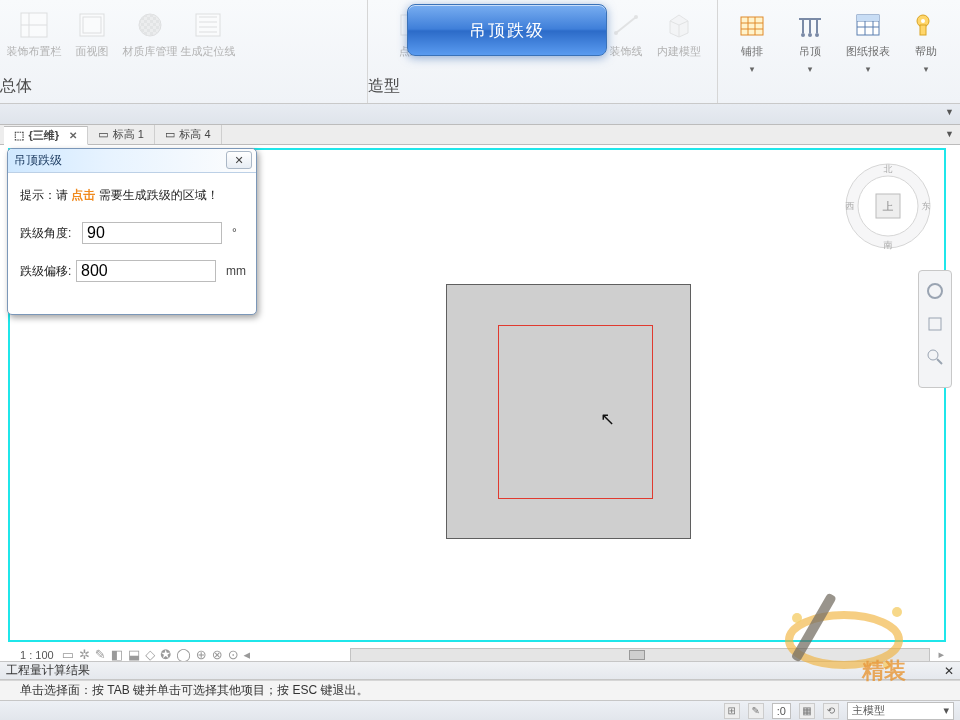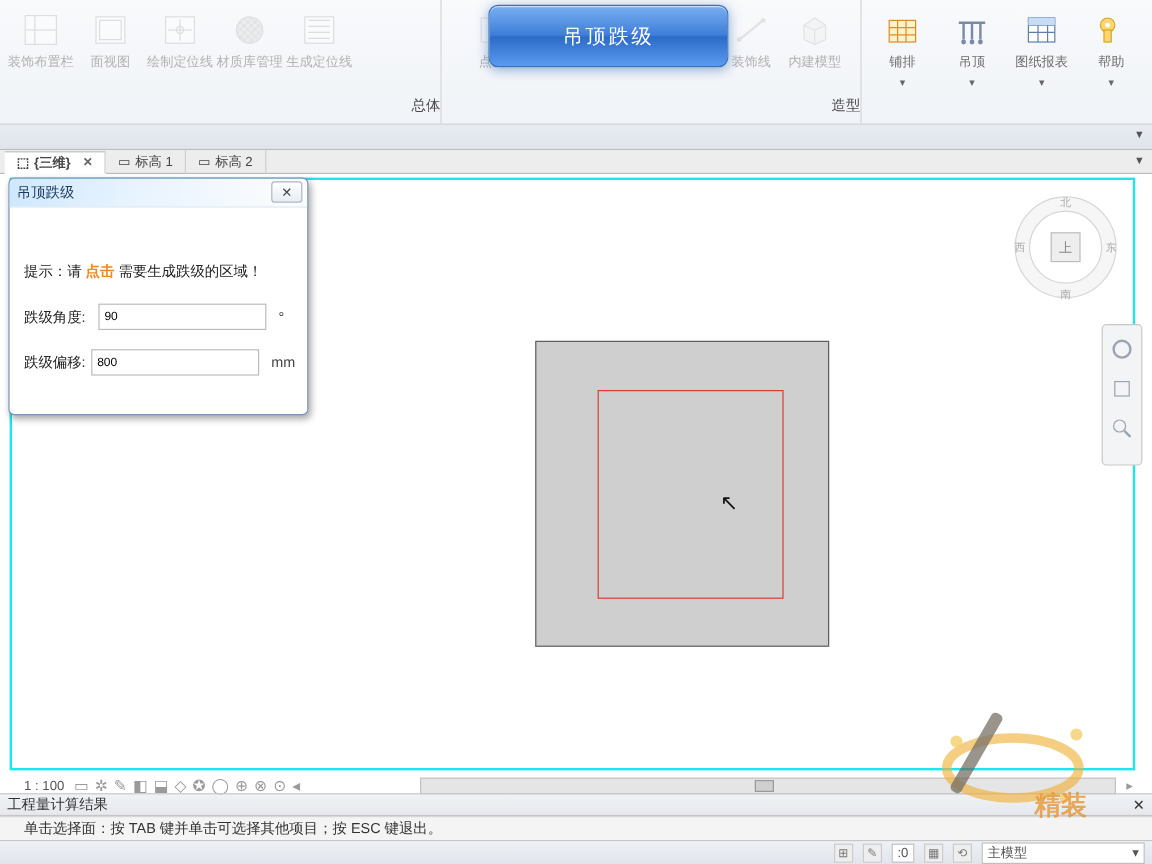--- a/index.html
+++ b/index.html
@@ -1,21 +1,21 @@
 <!DOCTYPE html>
 <html><head>
   <meta charset="utf-8">
   <style>
     * { box-sizing: border-box; margin: 0; padding: 0; }
     body { font-family: "Microsoft YaHei","SimSun",Arial,sans-serif; font-size: 12px; background: #fff; width: 960px; height: 720px; overflow: hidden; position: relative; }
 
     .ribbon { height: 104px; background: linear-gradient(#f8fafc,#f0f3f7); border-bottom: 1px solid #c9c9c9; display: flex; }
     .ribbon-panel { border-right: 1px solid #d6d6d6; display: flex; flex-direction: column; }
     .ribbon-tools { display: flex; padding: 5px 6px 0 6px; gap: 2px; flex: 1; align-items: flex-start; }
-    .ribbon-panel-label { text-align: right; font-size: 12px; color: #4b4b4b; padding: 5px 0 6px 0; }
+    .ribbon-panel-label { text-align: left; font-size: 16px; color: #4b4b4b; padding: 5px 0 6px 0; }
     .tool-btn { width: 56px; display: flex; flex-direction: column; align-items: center; gap: 3px; padding: 3px 0; border: 1px solid transparent; border-radius: 2px; cursor: pointer; }
     .tool-icon { width: 34px; height: 32px; display: flex; align-items: center; justify-content: center; }
     .tool-label { font-size: 11px; color: #6d6d6d; white-space: nowrap; }
     .faded .tool-label { color: #b2b2b2; }
     .faded .tool-icon svg { opacity: .45; }
 
     .big-blue-btn { position: absolute; left: 407px; top: 4px; width: 200px; height: 52px;
       background: linear-gradient(#79aef1,#3f7fd9 48%,#2c6bc8 52%,#5a9bf0);
       border-radius: 8px; border: 1px solid #3a72b8; box-shadow: 0 2px 10px rgba(60,110,180,.55), inset 0 1px 0 rgba(255,255,255,.6);
       display: flex; align-items: center; justify-content: center; color: #fff; font-size: 17px; letter-spacing: 2px; }
@@ -36,42 +36,42 @@
     .gray-block { position: absolute; left: 436px; top: 134px; width: 245px; height: 255px; background: #cfcfcf; border: 1px solid #5f5f5f; }
     .red-rect { position: absolute; left: 488px; top: 175px; width: 155px; height: 174px; border: 1px solid #e03a2f; }
     .cursor { position: absolute; left: 590px; top: 258px; font-size: 18px; color: #111; pointer-events:none; }
 
     .nav-dial { position: absolute; right: 24px; top: 158px; width: 96px; height: 96px; }
     .right-strip { position: absolute; right: 8px; top: 270px; width: 34px; height: 118px; background: #f3f4f6; border: 1px solid #c8c8c8; border-radius: 4px; display:flex; flex-direction:column; align-items:center; gap:10px; padding-top:10px; }
 
     .floating-dialog { position: absolute; left: 7px; top: 148px; width: 250px; background: #fff; border: 1px solid #7b97b8; border-radius: 5px; box-shadow: 2px 3px 6px rgba(0,0,0,.35); }
     .dlg-title { height: 24px; background: linear-gradient(90deg,#cfe8ff,#e7f3ff 40%,#fdfdfd); display:flex; align-items:center; padding: 0 6px; font-size: 12px; color:#1b3a60; position:relative; border-bottom:1px solid #bcd0e6; border-radius:5px 5px 0 0;}
     .dlg-close { position:absolute; right:4px; top:2px; width:26px; height:18px; border:1px solid #aab7c6; border-radius:3px; background:linear-gradient(#fff,#e7edf4); display:flex; align-items:center; justify-content:center; font-size:11px; color:#444; cursor:pointer; }
-    .dlg-body { padding: 14px 10px 16px 12px; margin-top: 31px; }
+    .dlg-body { padding: 14px 10px 16px 12px; }
     .hint-row { margin-bottom: 18px; color:#222; }
     .hint-row .orange { color:#f08a1e; font-weight:bold; }
     .field-row { display:flex; align-items:center; margin-bottom:16px; }
     .field-row label { width:62px; color:#222; }
-    .field-row input { width:140px; height:22px; border:1px solid #bcbcbc; padding:0 4px; font-size:10px; }
+    .field-row input { width:140px; height:22px; border:1px solid #bcbcbc; padding:0 4px; font-size:16px; }
     .field-row .unit { margin-left:10px; color:#444; }
 
     .view-scale { position:absolute; left:20px; bottom:58px; font-size:11px; color:#555; display:flex; align-items:center; gap:8px; width:924px;margin-top:13px; }
     .vs-icons { display:flex; gap:5px; color:#9a9a9a; font-size:13px; }
     .hscroll { flex: 0 0 auto; width: 580px; height:14px; background:#e5e5e5; border:1px solid #c3c3c3; position:relative; margin-left:auto; }
     .hscroll .thumb { position:absolute; left:278px; top:1px; width:16px; height:10px; background:#cfcfcf; border:1px solid #999; }
 
     .result-header { position:absolute; left:0; bottom:40px; right:0; height:19px; background:linear-gradient(#f0f2f5,#e5e8ed); border-top:1px solid #c6c6c6; border-bottom:1px solid #c6c6c6; display:flex; align-items:center; padding:0 6px; font-size:12px; color:#333; }
     .result-header .x { position:absolute; right:6px; top:2px; font-size:12px; color:#333; cursor:pointer; }
 
     .status-bar { position:absolute; left:0; bottom:20px; right:0; height:20px; background:#f4f4f4; border-top:1px solid #d6d6d6; display:flex; align-items:center; padding:0 20px; font-size:12px; color:#333; }
 
     .status-bar2 { position:absolute; left:0; bottom:0; right:0; height:20px; background:linear-gradient(#edf0f5,#e2e6ec); border-top:1px solid #c6c6c6; display:flex; align-items:center; justify-content:flex-end; padding:0 6px; font-size:11px; color:#555; gap:8px; }
     .sb-box { border:1px solid #bfbfbf; background:#fff; padding:0 4px; height:16px; display:flex; align-items:center; }
     .sb-ico { width:16px; height:16px; background:#eee; border:1px solid #ccc; display:flex; align-items:center; justify-content:center; font-size:10px; color:#777; }
-    .sb-dropdown { width:136px; height:18px; border:1px solid #bfbfbf; background:#fff; display:flex; align-items:center; padding:0 4px; justify-content:space-between;gap:37px; }
+    .sb-dropdown { width:107px; height:18px; border:1px solid #bfbfbf; background:#fff; display:flex; align-items:center; padding:0 4px; justify-content:space-between;gap:37px; }
 
     .logo { position:absolute; right:41px; bottom:30px; width:150px; height:120px; opacity:.9; }
   </style>
 </head>
 <body>
 
 <div class="ribbon">
   <div class="ribbon-panel" style="width:370px;">
     <div class="ribbon-tools">
       <div class="tool-btn faded">
@@ -85,31 +85,20 @@
         <span class="tool-label">装饰布置栏</span>
       </div>
       <div class="tool-btn faded">
         <span class="tool-icon">
             <svg width="30" height="28">
               <rect x="3" y="3" width="24" height="22" fill="#fff" stroke="#bfbfbf"></rect>
               <rect x="6" y="6" width="18" height="16" fill="none" stroke="#bfbfbf"></rect>
             </svg>
           </span>
         <span class="tool-label">面视图</span>
-      </div>
-      <div class="tool-btn faded">
-        <span class="tool-icon">
-            <svg width="30" height="28">
-              <rect x="3" y="3" width="24" height="22" fill="#fff" stroke="#bfbfbf"></rect>
-              <circle cx="15" cy="14" r="3" fill="none" stroke="#bfbfbf"></circle>
-              <line x1="15" y1="5" x2="15" y2="23" stroke="#bfbfbf"></line>
-              <line x1="5" y1="14" x2="25" y2="14" stroke="#bfbfbf"></line>
-            </svg>
-          </span>
-        <span class="tool-label">绘制定位线</span>
       </div>
       <div class="tool-btn faded">
         <span class="tool-icon">
             <svg width="30" height="28">
               <circle cx="15" cy="14" r="11" fill="#e0e0e0" stroke="#bfbfbf"></circle>
               <pattern id="ck" width="6" height="6" patternUnits="userSpaceOnUse">
                 <rect width="3" height="3" fill="#ccc"></rect>
                 <rect x="3" y="3" width="3" height="3" fill="#ccc"></rect>
               </pattern>
               <circle cx="15" cy="14" r="11" fill="url(#ck)"></circle>
@@ -226,21 +215,21 @@
     <span>⬚</span>
     <span>{三维}</span>
     <span class="close">✕</span>
   </div>
   <div class="tab">
     <span>▭</span>
     <span>标高 1</span>
   </div>
   <div class="tab">
     <span>▭</span>
-    <span>标高 2</span>
+    <span>标高 4</span>
   </div>
   <span class="mini-arrow">▼</span>
 </div>
 
 <div class="workspace">
   <div class="gray-block"></div>
   <div class="red-rect"></div>
   <div class="cursor">↖</div>
 </div>
 

